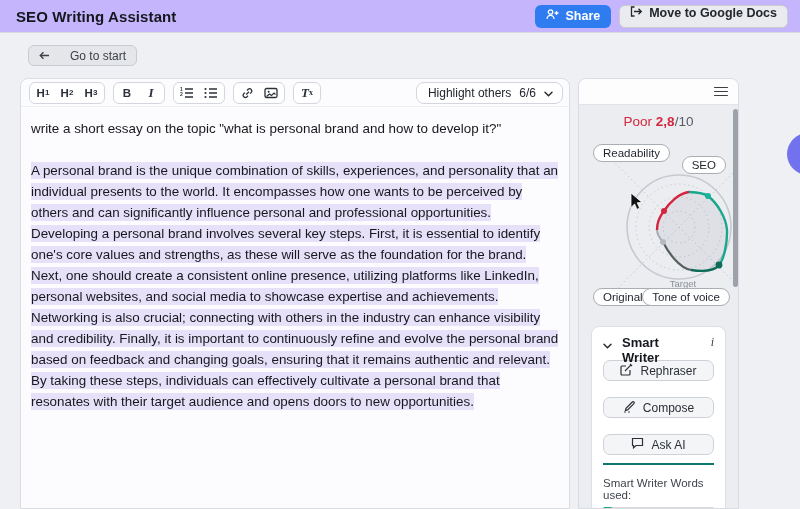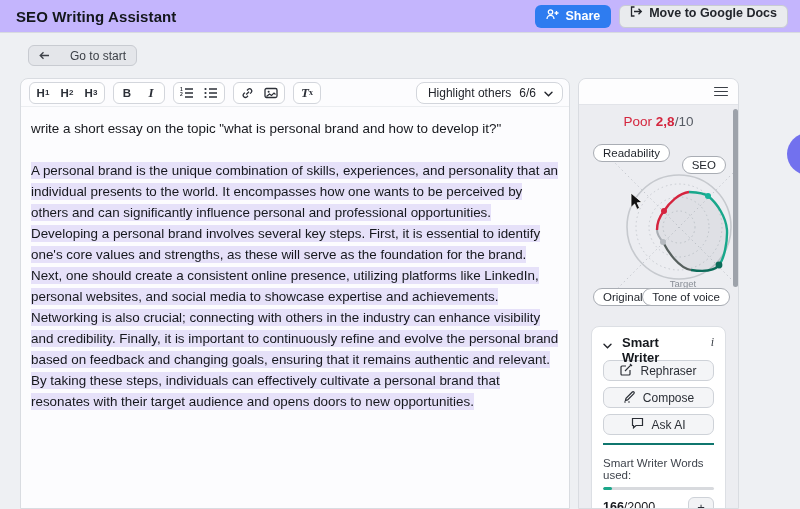--- a/index.html
+++ b/index.html
@@ -57,21 +57,21 @@
   .pill-readability { left:14px; top:12px; }
   .pill-seo { right:12px; top:24px; }
   .pill-originality { left:14px; bottom:12px; }
   .pill-tone { right:8px; bottom:12px; }
 
   .sw-card { margin:8px 12px 0 12px; background:#fff; border:1px solid #dcdfe4; border-radius:8px; padding:8px 11px 9px 11px; }
   .sw-head { display:flex; align-items:flex-start; gap:10px; height:17px; }
   .sw-title { font-size:13px; font-weight:bold; color:#15181d; }
   .sw-head-spacer { flex:1; }
   .info-i { font-family:"Liberation Serif", serif; font-style:italic; font-size:12px; color:#3a3f46; }
-  .sw-btn { width:100%; height:21px; margin-top:6px; display:flex; align-items:center; justify-content:center; gap:7px;
+  .sw-btn { width:100%; height:21px; margin-top:16px; display:flex; align-items:center; justify-content:center; gap:7px;
     background:#f4f5f7; border:1px solid #ced2d8; border-radius:7px; font-size:12px; color:#2b2f36; cursor:pointer; }
   .sw-btn:first-of-type { margin-top:8px;justify-content:center; }
   .sw-usage { margin-top:8px; padding-top:12px; border-top:2px solid #0f766e; }
   .sw-usage-label { font-size:11.5px; color:#3f444c; }
   .progress { margin-top:6px; height:3px; background:#d8dade; border-radius:2px; overflow:hidden; }
   .progress-fill { height:100%; background:#1ca78a; border-radius:2px; }
   .usage-row { margin-top:7px; display:flex; align-items:center; }
   .usage-count { font-size:12.5px; color:#16181d; }
   .usage-count b { font-weight:bold; }
   .usage-spacer { flex:1; }

